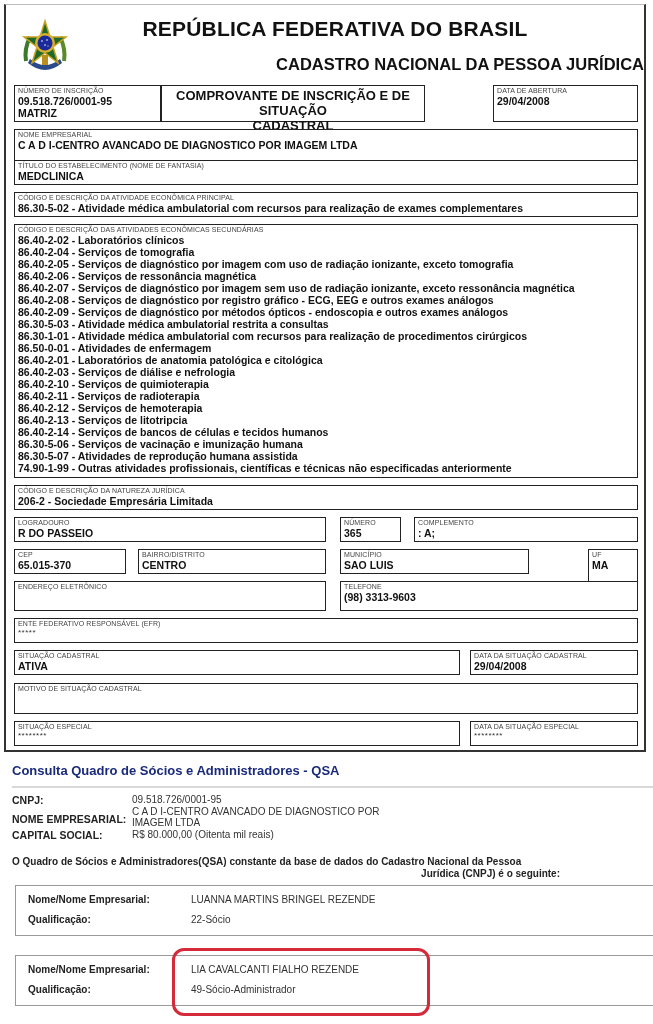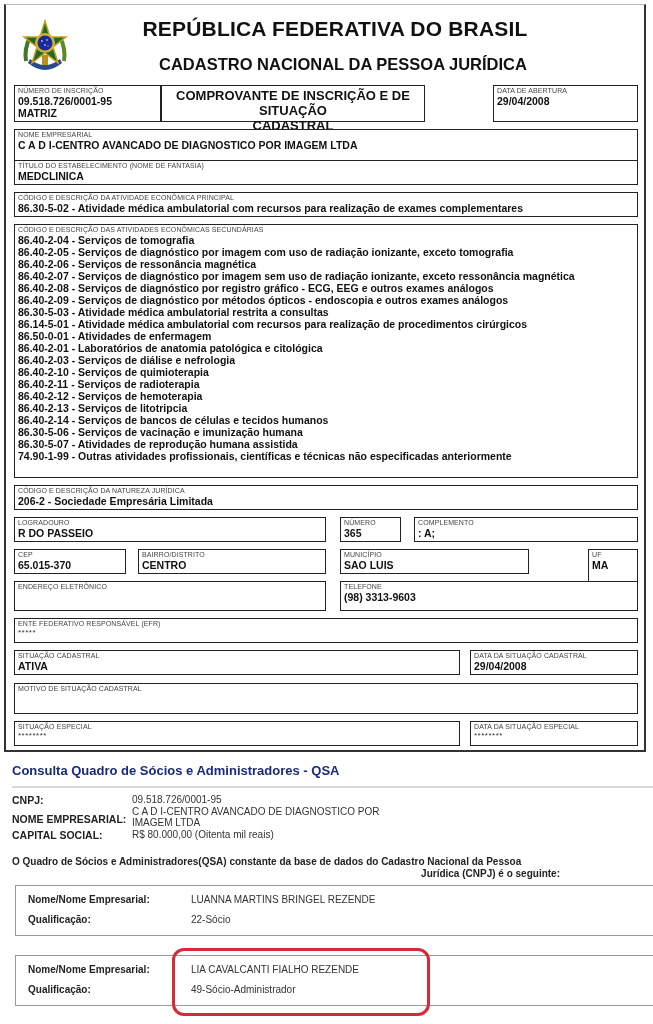--- a/index.html
+++ b/index.html
@@ -9,21 +9,21 @@
   .frame {
     position: absolute; left: 4px; top: 4px; width: 642px; height: 748px;
     border: 2px solid #333; border-top: 1px solid #bbb; background: #fff;
   }
   .emblem { position: absolute; left: 14px; top: 14px; width: 50px; height: 58px; }
   .title1 {
     position: absolute; left: 0; right: 0; top: 12px; text-align: center;
     font-size: 21px; font-weight: bold; letter-spacing: 0.2px; padding-left: 20px;
   }
   .title2 {
-    position: absolute; left: 0; right: 0; top: 50px; text-align: center;
+    position: absolute; left: 0; right: 0; top: 50px; text-align: right;
     font-size: 16.5px; font-weight: bold; padding-left: 36px;
   }
 
   .box {
     position: absolute; border: 1px solid #222; background: #fff;
     padding: 1px 3px;
   }
   .lbl { display: block; font-size: 7px; color: #444; text-transform: uppercase; line-height: 8px; letter-spacing: 0.1px; }
   .val { display: block; font-size: 10.5px; font-weight: bold; line-height: 12px; color: #111; }
   .val.mask { font-size: 8px; font-weight: normal; line-height: 9px; color: #333; letter-spacing: 0.5px; }
@@ -102,28 +102,29 @@
     <span class="val">MEDCLINICA</span>
   </div>
 
   <div class="box" style="left:8px; top:187px; width:624px; height:25px;">
     <span class="lbl">CÓDIGO E DESCRIÇÃO DA ATIVIDADE ECONÔMICA PRINCIPAL</span>
     <span class="val">86.30-5-02 - Atividade médica ambulatorial com recursos para realização de exames complementares</span>
   </div>
 
   <div class="box" style="left:8px; top:219px; width:624px; height:254px;">
     <span class="lbl">CÓDIGO E DESCRIÇÃO DAS ATIVIDADES ECONÔMICAS SECUNDÁRIAS</span>
+    <div class="act-line">86.40-2-02 - Laboratórios clínicos</div>
     <div class="act-line">86.40-2-04 - Serviços de tomografia</div>
     <div class="act-line">86.40-2-05 - Serviços de diagnóstico por imagem com uso de radiação ionizante, exceto tomografia</div>
     <div class="act-line">86.40-2-06 - Serviços de ressonância magnética</div>
     <div class="act-line">86.40-2-07 - Serviços de diagnóstico por imagem sem uso de radiação ionizante, exceto ressonância magnética</div>
     <div class="act-line">86.40-2-08 - Serviços de diagnóstico por registro gráfico - ECG, EEG e outros exames análogos</div>
     <div class="act-line">86.40-2-09 - Serviços de diagnóstico por métodos ópticos - endoscopia e outros exames análogos</div>
     <div class="act-line">86.30-5-03 - Atividade médica ambulatorial restrita a consultas</div>
-    <div class="act-line">86.14-5-01 - Atividade médica ambulatorial com recursos para realização de procedimentos cirúrgicos</div>
+    <div class="act-line">86.30-1-01 - Atividade médica ambulatorial com recursos para realização de procedimentos cirúrgicos</div>
     <div class="act-line">86.50-0-01 - Atividades de enfermagem</div>
     <div class="act-line">86.40-2-01 - Laboratórios de anatomia patológica e citológica</div>
     <div class="act-line">86.40-2-03 - Serviços de diálise e nefrologia</div>
     <div class="act-line">86.40-2-10 - Serviços de quimioterapia</div>
     <div class="act-line">86.40-2-11 - Serviços de radioterapia</div>
     <div class="act-line">86.40-2-12 - Serviços de hemoterapia</div>
     <div class="act-line">86.40-2-13 - Serviços de litotripcia</div>
     <div class="act-line">86.40-2-14 - Serviços de bancos de células e tecidos humanos</div>
     <div class="act-line">86.30-5-06 - Serviços de vacinação e imunização humana</div>
     <div class="act-line">86.30-5-07 - Atividades de reprodução humana assistida</div>

